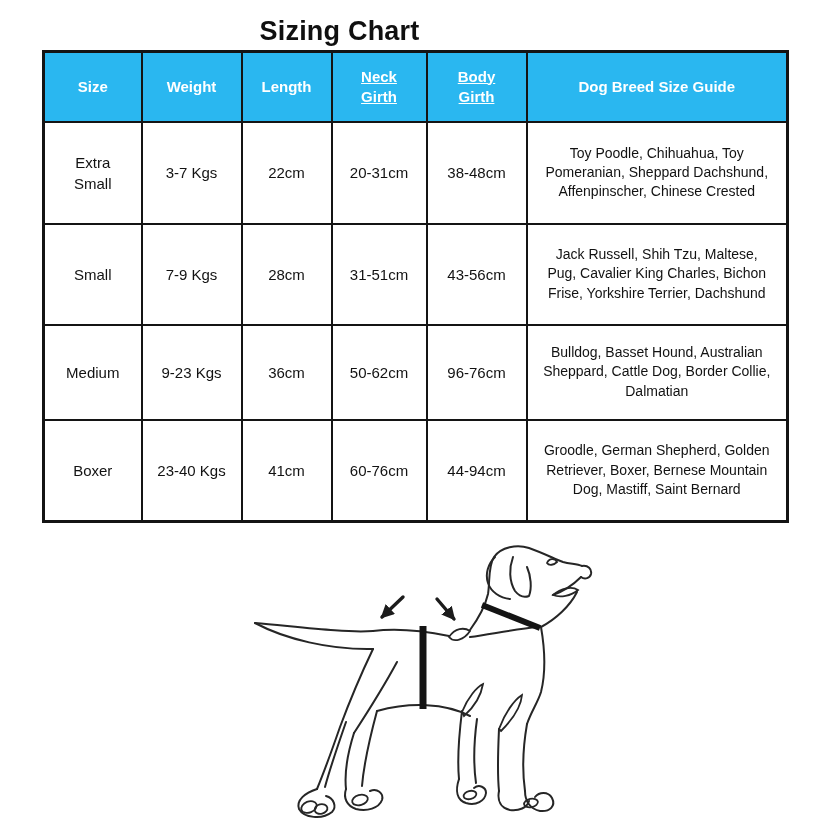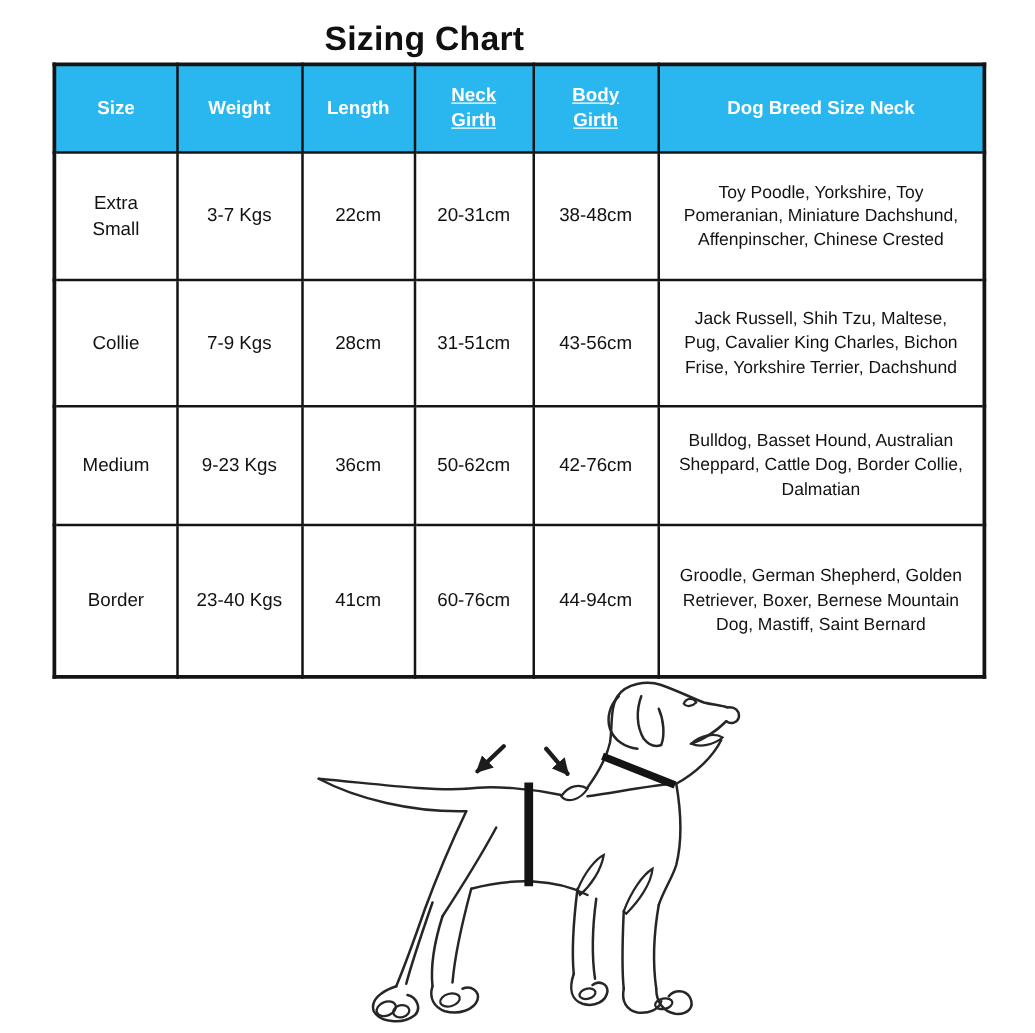--- a/index.html
+++ b/index.html
@@ -33,21 +33,21 @@
   }
   table.sizing th{
     background:var(--header-bg);color:var(--header-text);
     font-size:15px;font-weight:700;height:70px;padding:0 6px;
   }
   th .wrap2{display:inline-block;max-width:48px;line-height:1.35;text-decoration:underline;}
   td{font-size:15px;color:#121212;padding:0 4px;line-height:1.4;}
   td.col-size{padding:0 15px;}
   td.col-breeds{font-size:14px;padding:0 14px;line-height:1.38;}
   tr.r1 td{height:102px;} tr.r2 td{height:101px;}
-  tr.r3 td{height:95px;}  tr.r4 td{height:122px;}
+  tr.r3 td{height:95px;}  tr.r4 td{height:102px;}
 
   .diagram{position:absolute;left:0;top:540px;width:828px;height:286px;}
   .diagram svg{position:absolute;left:0;top:0;}
 
   .ln{fill:none;stroke:var(--sketch-line);stroke-width:2;stroke-linecap:round;stroke-linejoin:round;}
   .ln-thin{fill:none;stroke:var(--sketch-line);stroke-width:1.8;stroke-linecap:round;}
   .strap{fill:none;stroke:var(--grid-line);stroke-linecap:butt;}
   .arrow{fill:none;stroke:#1c1c1c;stroke-width:3.4;stroke-linecap:round;}
 </style>
 </head>
@@ -66,50 +66,50 @@
         <col style="width:100px">
         <col style="width:261px">
     </colgroup>
     <thead>
       <tr>
         <th><span>Size</span></th>
         <th><span>Weight</span></th>
         <th><span>Length</span></th>
         <th><span class="wrap2">Neck Girth</span></th>
         <th><span class="wrap2">Body Girth</span></th>
-        <th><span>Dog Breed Size Neck</span></th>
+        <th><span>Dog Breed Size Guide</span></th>
       </tr>
     </thead>
     <tbody>
       <tr class="r1">
         <td class="col-size">Extra Small</td>
         <td>3-7 Kgs</td>
         <td>22cm</td>
         <td>20-31cm</td>
         <td>38-48cm</td>
-        <td class="col-breeds">Toy Poodle, Yorkshire, Toy Pomeranian, Miniature Dachshund, Affenpinscher, Chinese Crested</td>
+        <td class="col-breeds">Toy Poodle, Chihuahua, Toy Pomeranian, Sheppard Dachshund, Affenpinscher, Chinese Crested</td>
       </tr>
       <tr class="r2">
-        <td class="col-size">Collie</td>
+        <td class="col-size">Small</td>
         <td>7-9 Kgs</td>
         <td>28cm</td>
         <td>31-51cm</td>
         <td>43-56cm</td>
         <td class="col-breeds">Jack Russell, Shih Tzu, Maltese, Pug, Cavalier King Charles, Bichon Frise, Yorkshire Terrier, Dachshund</td>
       </tr>
       <tr class="r3">
         <td class="col-size">Medium</td>
         <td>9-23 Kgs</td>
         <td>36cm</td>
         <td>50-62cm</td>
-        <td>42-76cm</td>
+        <td>96-76cm</td>
         <td class="col-breeds">Bulldog, Basset Hound, Australian Sheppard, Cattle Dog, Border Collie, Dalmatian</td>
       </tr>
       <tr class="r4">
-        <td class="col-size">Border</td>
+        <td class="col-size">Boxer</td>
         <td>23-40 Kgs</td>
         <td>41cm</td>
         <td>60-76cm</td>
         <td>44-94cm</td>
         <td class="col-breeds">Groodle, German Shepherd, Golden Retriever, Boxer, Bernese Mountain Dog, Mastiff, Saint Bernard</td>
       </tr>
     </tbody>
   </table>
 
   <div class="diagram">

